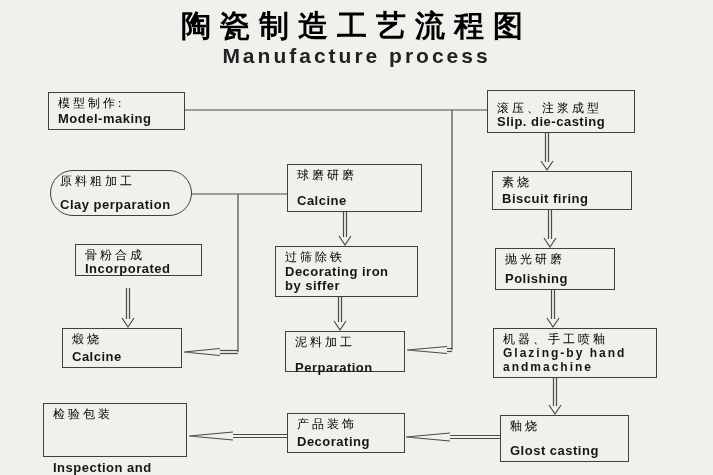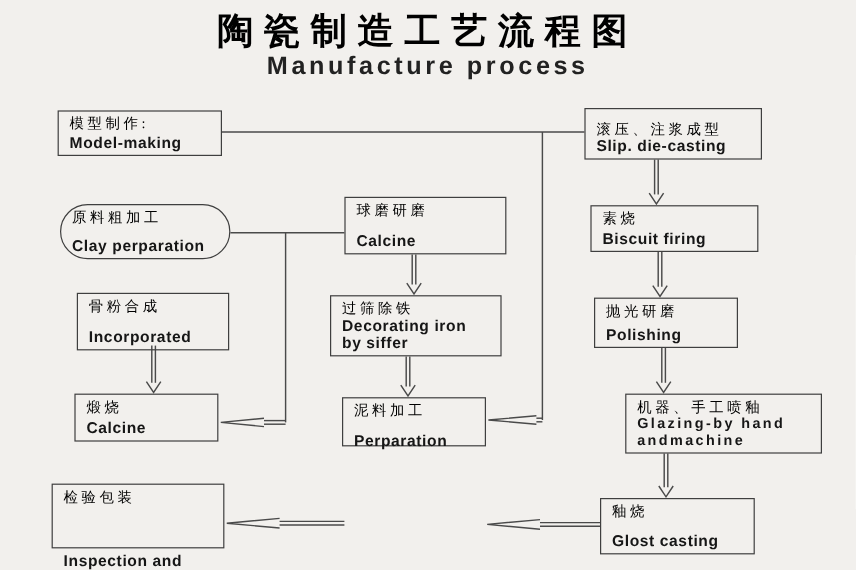--- a/index.html
+++ b/index.html
@@ -127,21 +127,21 @@
   <div class="flow-box" style="left:287px;top:164px;width:135px;height:48px;">
     <span class="zh">球磨研磨</span>
     <span class="en">Calcine</span>
   </div>
 
   <div class="flow-box" style="left:492px;top:171px;width:140px;height:39px;">
     <span class="zh">素烧</span>
     <span class="en">Biscuit firing</span>
   </div>
 
-  <div class="flow-box" style="left:64px;top:244px;width:127px;height:48px;">
+  <div class="flow-box" style="left:75px;top:244px;width:127px;height:32px;">
     <span class="zh">骨粉合成</span>
     <span class="en">Incorporated</span>
   </div>
 
   <div class="flow-box" style="left:275px;top:246px;width:143px;height:51px;">
     <span class="zh">过筛除铁</span>
     <span class="en">Decorating iron
 by siffer</span>
   </div>
 
@@ -153,31 +153,35 @@
   <div class="flow-box" style="left:62px;top:328px;width:120px;height:40px;">
     <span class="zh">煅烧</span>
     <span class="en">Calcine</span>
   </div>
 
   <div class="flow-box" style="left:285px;top:331px;width:120px;height:41px;gap:12px;">
     <span class="zh">泥料加工</span>
     <span class="en">Perparation</span>
   </div>
 
-  <div class="flow-box" style="left:521px;top:328px;width:164px;height:50px;">
+  <div class="flow-box" style="left:493px;top:328px;width:164px;height:50px;">
     <span class="zh">机器、手工喷釉</span>
     <span class="en spread">Glazing-by hand
 andmachine</span>
   </div>
 
   <div class="flow-box" style="left:43px;top:403px;width:144px;height:54px;gap:40px;">
     <span class="zh">检验包装</span>
     <span class="en">Inspection and
 packing</span>
   </div>
 
+  <div class="flow-box" style="left:287px;top:413px;width:118px;height:40px;">
+    <span class="zh">产品装饰</span>
+    <span class="en">Decorating</span>
+  </div>
 
   <div class="flow-box" style="left:500px;top:415px;width:129px;height:47px;">
     <span class="zh">釉烧</span>
     <span class="en">Glost casting</span>
   </div>
 
 </div>
 
 </body></html>

